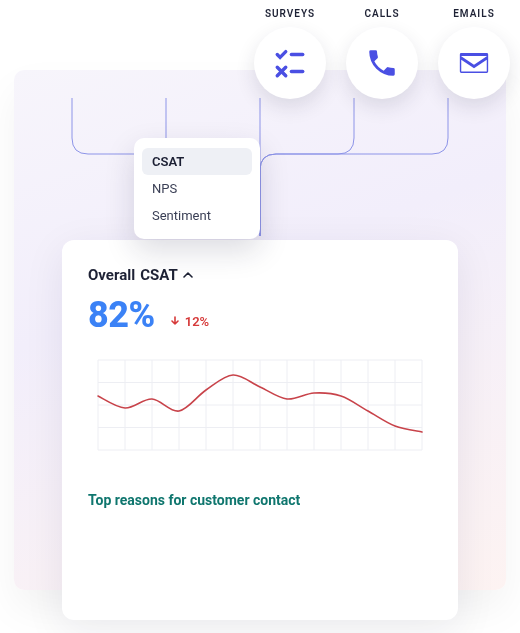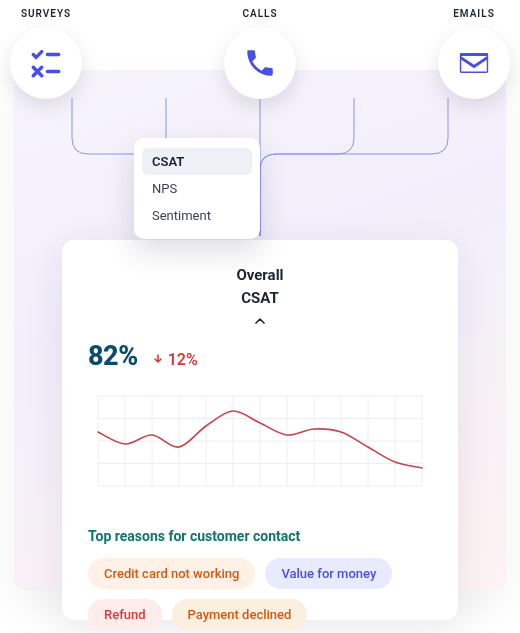--- a/index.html
+++ b/index.html
@@ -1,36 +1,36 @@
 <!DOCTYPE html>
 <html><head>
 <meta charset="utf-8">
 <style>
   html,body{margin:0;padding:0;background:#fff;font-family:-apple-system,BlinkMacSystemFont,"Segoe UI",Roboto,Arial,sans-serif;}
   .stage{position:relative;width:520px;height:633px;overflow:hidden;}
   .bgpanel{position:absolute;left:14px;top:70px;width:492px;height:520px;border-radius:10px;
     background:linear-gradient(160deg,#f7f5fb 0%,#f2eefb 40%,#fdf3f2 100%);
     box-shadow:0 20px 40px rgba(0,0,0,0.05);}
-  .channels{position:absolute;left:0;right:0;top:8px;height:110px;display:flex;justify-content:space-between;z-index:4;}
+  .channels{position:absolute;left:0;right:0;top:8px;height:110px;display:flex;justify-content:flex-end;z-index:4;}
   .chan{display:flex;flex-direction:column;align-items:center;width:92px;}
   .chan-label{font-size:10px;letter-spacing:1px;color:#1e2235;margin-bottom:8px;font-weight:600;}
   .chan-circle{width:72px;height:72px;border-radius:50%;background:#fff;box-shadow:0 8px 20px rgba(30,30,60,0.12);display:flex;align-items:center;justify-content:center;}
   .chan-circle svg{width:34px;height:34px;}
   .connectors{position:absolute;left:0;top:96px;width:520px;height:140px;z-index:2;}
   .dropdown{position:absolute;left:134px;top:138px;width:110px;background:#fff;border-radius:10px;
     box-shadow:0 12px 30px rgba(30,30,60,0.15);padding:10px 8px;z-index:5;}
   .dd-item{font-size:13px;color:#3a3f55;padding:6px 10px;border-radius:6px;cursor:pointer;}
   .dd-item.selected{background:#eef0f5;color:#1b1f33;font-weight:600;}
   .card{position:absolute;left:62px;top:240px;width:396px;height:380px;background:#fff;border-radius:12px;
     box-shadow:0 10px 40px rgba(30,30,60,0.08);padding:26px 26px 20px;box-sizing:border-box;z-index:3;}
-  .card-title{font-size:15px;font-weight:700;color:#1e2235;display:flex;align-items:center;gap:5px;flex-direction:column;}
+  .card-title{font-size:15px;font-weight:700;color:#1e2235;display:flex;align-items:center;gap:5px;}
   .caret{display:inline-block;}
   .metric-row{display:flex;align-items:baseline;gap:14px;margin-top:10px;}
-  .metric-val{font-size:27px;font-weight:800;color:#0c4a6e;letter-spacing:-0.5px;}
-  .delta{display:flex;align-items:center;gap:4px;font-size:16px;font-weight:600;color:#d63a3a;}
+  .metric-val{font-size:36px;font-weight:800;color:#3b82f6;letter-spacing:-0.5px;}
+  .delta{display:flex;align-items:center;gap:4px;font-size:13px;font-weight:600;color:#d63a3a;}
   .delta svg{width:12px;height:12px;}
   .chart-wrap{position:relative;margin-top:14px;height:110px;width:100%;}
   .chart-wrap svg{width:100%;height:100%;}
   .sec-title{font-size:14px;font-weight:700;color:#0f766e;margin-top:32px;}
   .chips{display:flex;flex-wrap:wrap;gap:10px;margin-top:14px;}
   .chip{padding:8px 16px;border-radius:20px;font-size:13px;font-weight:500;}
   .chip.orange{color:#d45a13;background:#fff1e5;}
   .chip.blue{color:#4a4fe3;background:#e8ebff;}
   .chip.red{color:#d63a3a;background:#ffeceb;}
   .chip.amber{color:#d45a13;background:#fbf0e0;}
@@ -129,20 +129,14 @@
           <line x1="226" x2="226" y1="10" y2="100" stroke="#edeef3" stroke-width="1"></line>
           <line x1="253" x2="253" y1="10" y2="100" stroke="#edeef3" stroke-width="1"></line>
           <line x1="280" x2="280" y1="10" y2="100" stroke="#edeef3" stroke-width="1"></line>
           <line x1="307" x2="307" y1="10" y2="100" stroke="#edeef3" stroke-width="1"></line>
           <line x1="334" x2="334" y1="10" y2="100" stroke="#edeef3" stroke-width="1"></line>
           <path d="M10 46 C14.5 48 28 57.5 37 58 C46 58.5 55 48.5 64 49 C73 49.5 82 62.5 91 61 C100 59.5 109 46 118 40 C127 34 136 25.499999999999996 145 24.999999999999996 C154 24.499999999999996 163 33 172 37 C181 41 190 48 199 49 C208 50 217 43.5 226 43 C235 42.5 244 43 253 46 C262 49 271 56 280 61 C289 66 298 72.5 307 76 C316 79.5 329.5 81 334 82" fill="none" stroke="#c8434a" stroke-width="1.6" stroke-linecap="round"></path>
         </svg>
     </div>
 
     <div class="sec-title">Top reasons for customer contact</div>
-    <div class="chips" id="chips">
-        <div class="chip orange">Credit card not working</div>
-        <div class="chip blue">Value for money</div>
-        <div class="chip red">Refund</div>
-        <div class="chip amber">Payment declined</div>
-      </div>
   </div>
 </div>
 
 </body></html>

